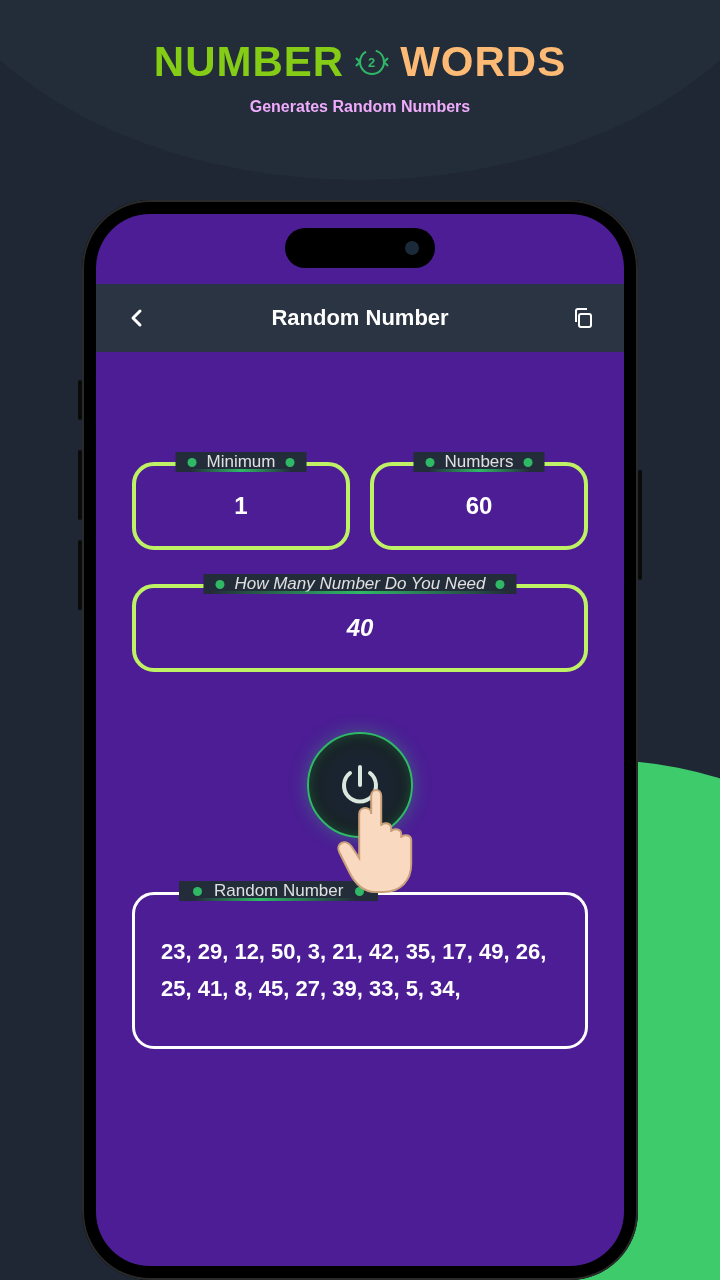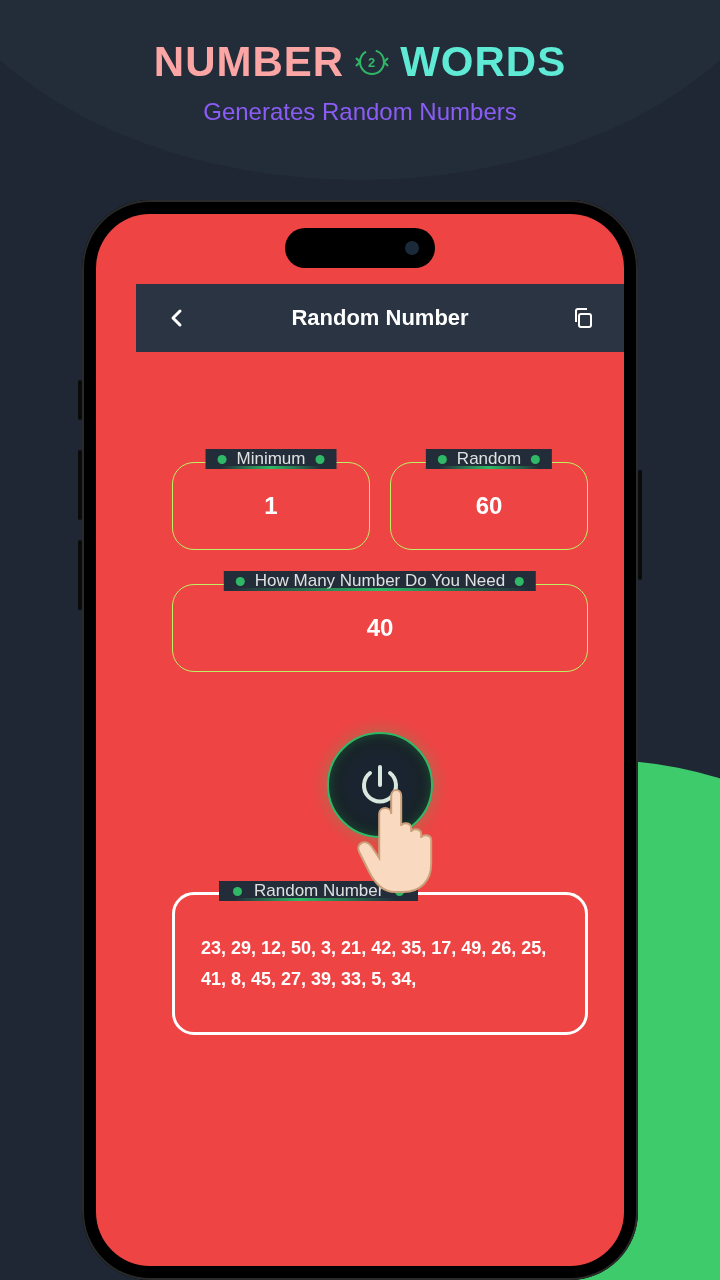--- a/index.html
+++ b/index.html
@@ -38,36 +38,36 @@
 }
 .promo-title {
   display: flex;
   justify-content: center;
   align-items: center;
   gap: 6px;
   font-size: 42px;
   font-weight: 800;
   letter-spacing: 1px;
 }
-.promo-title .t1 { color: #fca5a5; }
-.promo-title .t2 { color: #5eead4; }
+.promo-title .t1 { color: #84cc16; }
+.promo-title .t2 { color: #fdba74; }
 .swap-badge {
   display: inline-flex;
   align-items: center;
   justify-content: center;
   width: 44px;
   height: 44px;
   position: relative;
 }
 .swap-badge svg { width: 44px; height: 44px; }
 .promo-sub {
-  color: #8b5cf6;
-  font-size: 24px;
+  color: #f0abfc;
+  font-size: 16px;
   margin-top: 12px;
-  font-weight: 400;
+  font-weight: 700;
 }
 .phone {
   position: absolute;
   z-index: 3;
   top: 200px;
   left: 50%;
   transform: translateX(-50%);
   width: 556px;
   height: 1080px;
   background: #000;
@@ -80,25 +80,24 @@
   background: #0a0a0a;
   border-radius: 2px;
 }
 .sb1 { left: -4px; top: 180px; width: 4px; height: 40px; }
 .sb2 { left: -4px; top: 250px; width: 4px; height: 70px; }
 .sb3 { left: -4px; top: 340px; width: 4px; height: 70px; }
 .sb4 { right: -4px; top: 270px; width: 4px; height: 110px; }
 .screen {
   width: 100%;
   height: 100%;
-  background: #ef4444;
+  background: #4c1d95;
   border-radius: 54px;
   overflow: hidden;
   position: relative;
-  padding-left: 40px;
 }
 .notch {
   position: absolute;
   top: 14px;
   left: 50%;
   transform: translateX(-50%);
   width: 150px;
   height: 40px;
   background: #000;
   border-radius: 22px;
@@ -137,28 +136,28 @@
   color: #fff;
 }
 .content {
   padding: 0 36px;
   padding-top: 110px;
 }
 .row2 { display: flex; gap: 20px; }
 .field {
   flex: 1;
   position: relative;
-  border: 1px solid #bef264;
+  border: 4px solid #bef264;
   border-radius: 22px;
   height: 88px;
   display: flex;
   align-items: center;
   justify-content: center;
 }
-.field-wide { width: 100%; margin-top: 34px; }
+.field-wide { width: 100%; margin-top: 34px; font-style: italic; }
 .field-label {
   position: absolute;
   top: -14px;
   left: 50%;
   transform: translateX(-50%);
   background: #232d3a;
   padding: 0 12px;
   color: #e0e0e0;
   font-size: 17px;
   white-space: nowrap;
@@ -242,21 +241,21 @@
 .result-underline {
   position: absolute;
   top: 3px;
   left: 60px;
   width: 160px;
   height: 3px;
   background: linear-gradient(90deg, transparent, #2fb967 40%, transparent);
 }
 .result-text {
   color: #fff;
-  font-size: 18px;
+  font-size: 22px;
   font-weight: 700;
   line-height: 1.7;
 }
 </style>
 </head>
 <body>
 
 <div class="bg-circle-top"></div>
 <div class="bg-circle-green"></div>
 
@@ -303,21 +302,21 @@
       <div class="row2">
         <div class="field">
           <div class="field-label">
               <span>Minimum</span>
             </div>
           <div class="field-underline" style="width:100px"></div>
           <div class="field-value">1</div>
         </div>
         <div class="field">
           <div class="field-label">
-              <span>Random</span>
+              <span>Numbers</span>
             </div>
           <div class="field-underline" style="width:100px"></div>
           <div class="field-value">60</div>
         </div>
       </div>
 
       <div class="field field-wide">
         <div class="field-label">
             <span>How Many Number Do You Need</span>
           </div>

